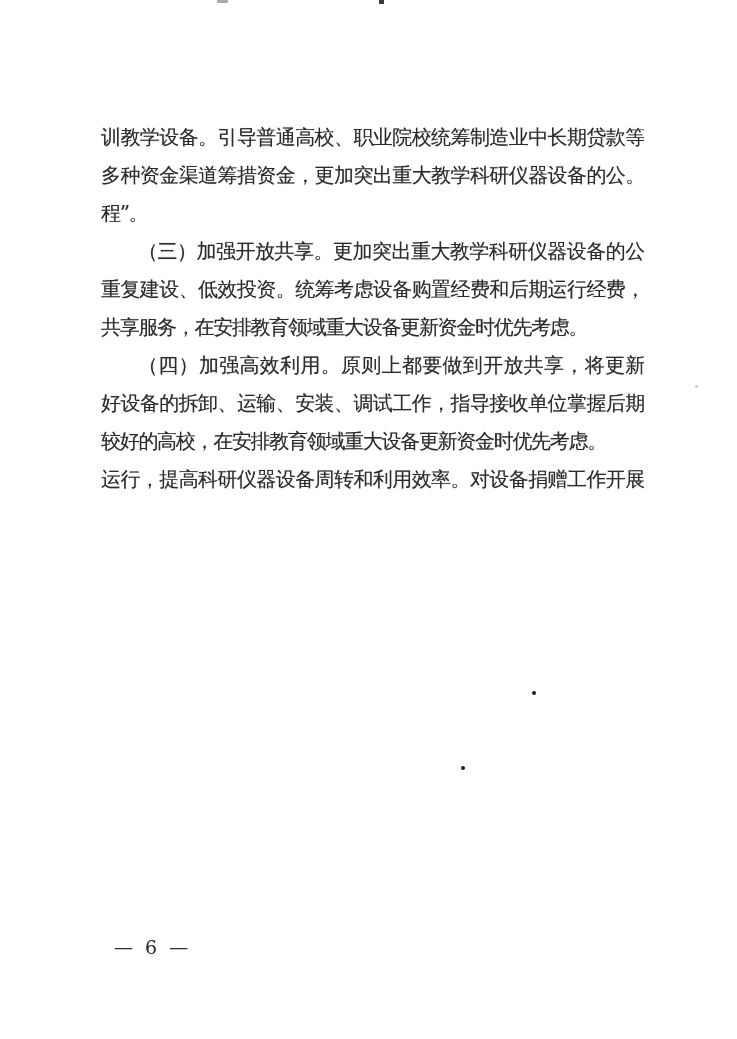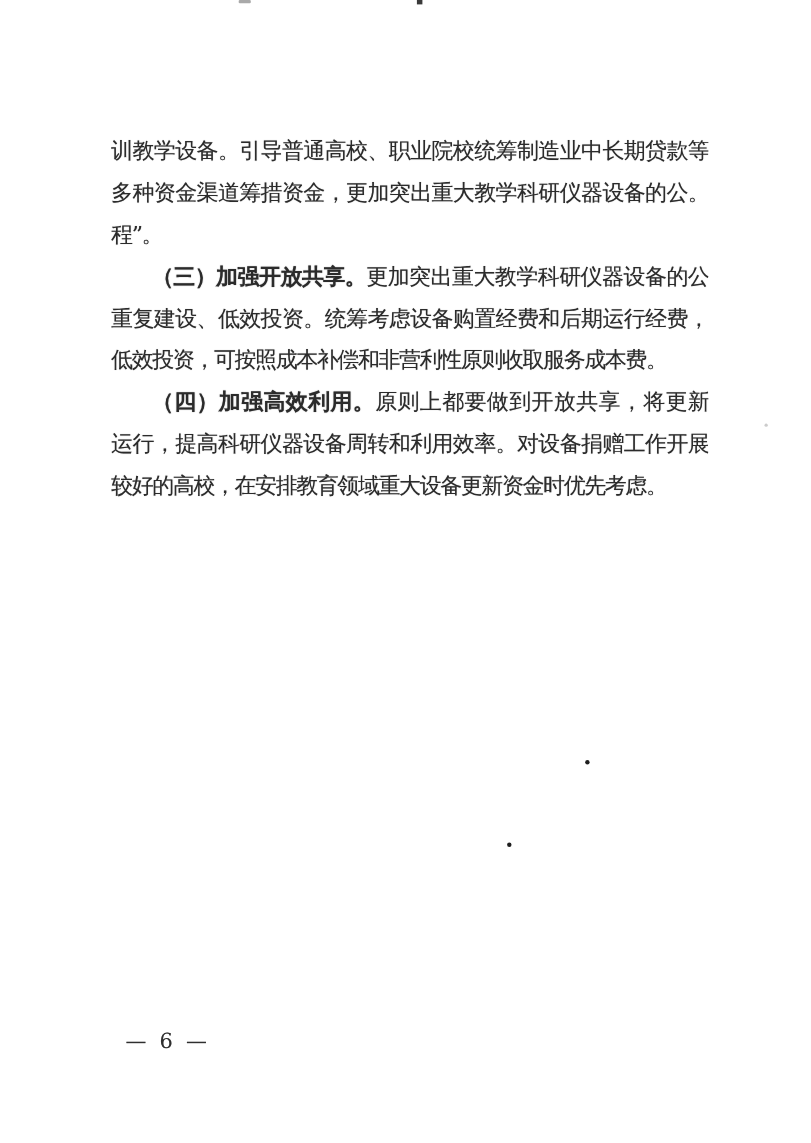--- a/index.html
+++ b/index.html
@@ -38,21 +38,21 @@
   }
   .line.j {
     white-space: normal;
     text-align: justify;
     text-align-last: justify;
   }
   .line.indent {
     text-indent: 37px;
   }
   .bold {
-    font-weight: bold;
+    font-weight: normal;
     text-shadow: 0 0 1px rgba(30,30,30,0.55);
   }
   
   .page-number {
     position: absolute;
     left: 114px;
     top: 936px;
     font-size: 19px;
     letter-spacing: 3px;
     color: #2f2f2f;
@@ -93,24 +93,25 @@
 
   <div class="mark-1"></div>
   <div class="mark-2"></div>
 
   <main class="text-block">
     <div class="line j">训教学设备。引导普通高校、职业院校统筹制造业中长期贷款等</div>
     <div class="line j">多种资金渠道筹措资金，更加突出重大教学科研仪器设备的公。</div>
     <div class="line">程”。</div>
     <div class="line j indent"><span class="bold">（三）加强开放共享。</span><span>更加突出重大教学科研仪器设备的公</span></div>
     <div class="line j">重复建设、低效投资。统筹考虑设备购置经费和后期运行经费，</div>
-    <div class="line">低效投资，可按照成本补偿和非营利性原则收取服务成本费。</div>
+    <div class="line">共享服务，在安排教育领域重大设备更新资金时优先考虑。</div>
     <div class="line j indent"><span class="bold">（四）加强高效利用。</span><span>原则上都要做到开放共享，将更新</span></div>
+    <div class="line j">好设备的拆卸、运输、安装、调试工作，指导接收单位掌握后期</div>
+    <div class="line">较好的高校，在安排教育领域重大设备更新资金时优先考虑。</div>
     <div class="line j">运行，提高科研仪器设备周转和利用效率。对设备捐赠工作开展</div>
-    <div class="line">较好的高校，在安排教育领域重大设备更新资金时优先考虑。</div>
   </main>
 
   <div class="speck speck-1"></div>
   <div class="speck speck-2"></div>
   <div class="speck speck-3"></div>
 
   <div class="page-number">— 6 —</div>
 
 </div>
 

